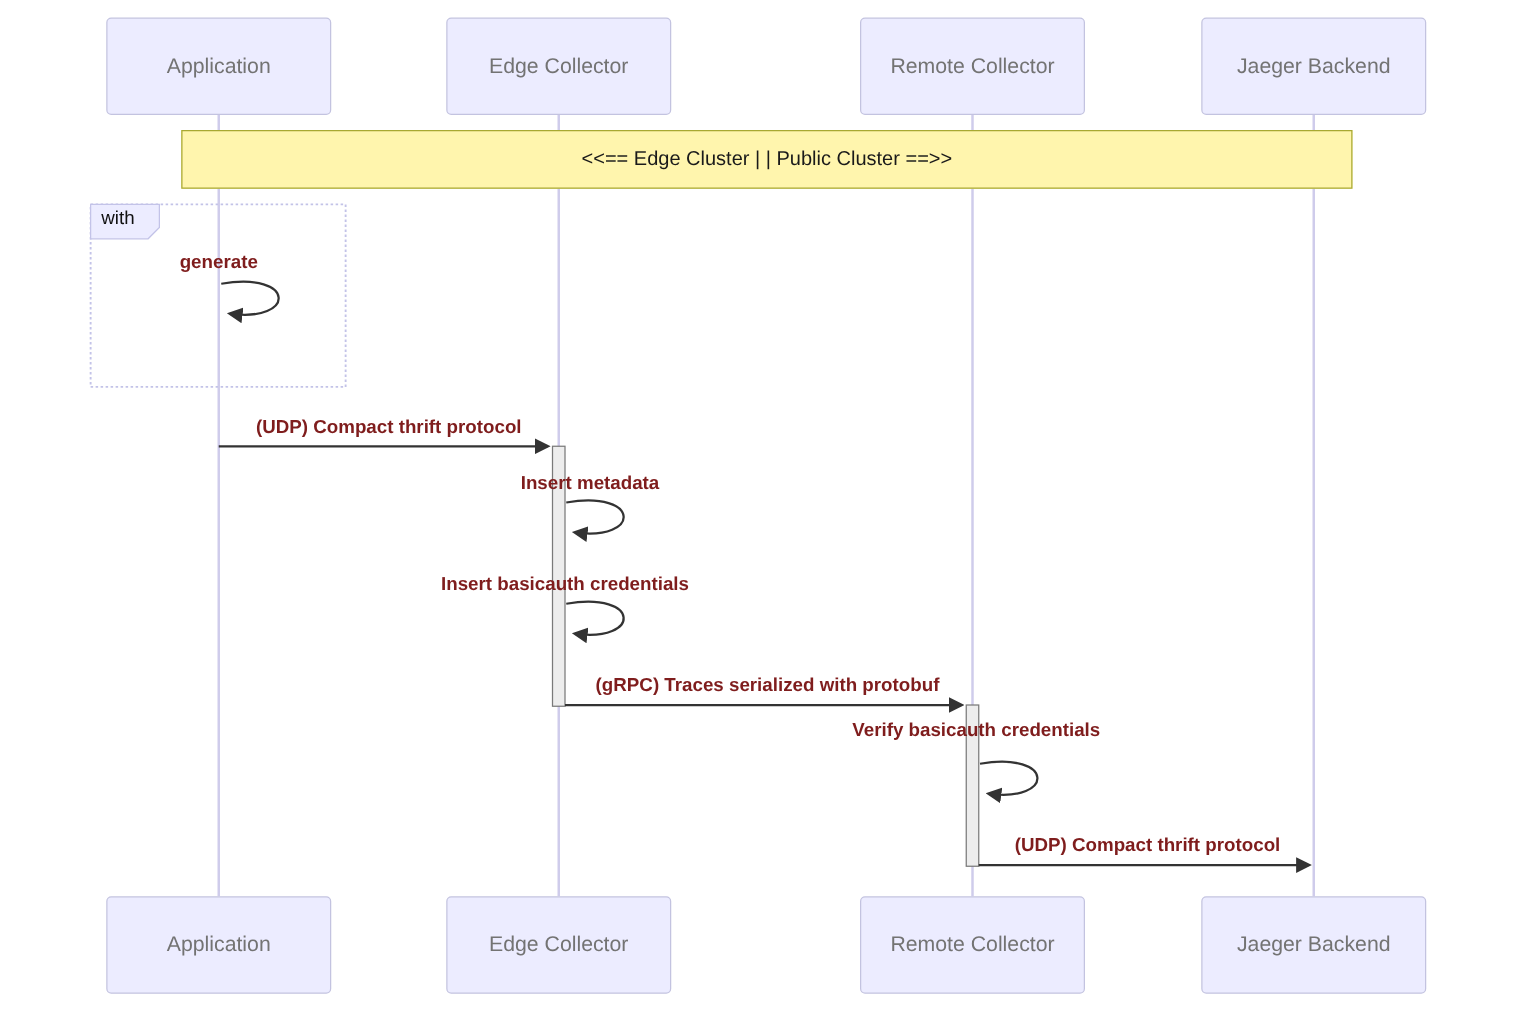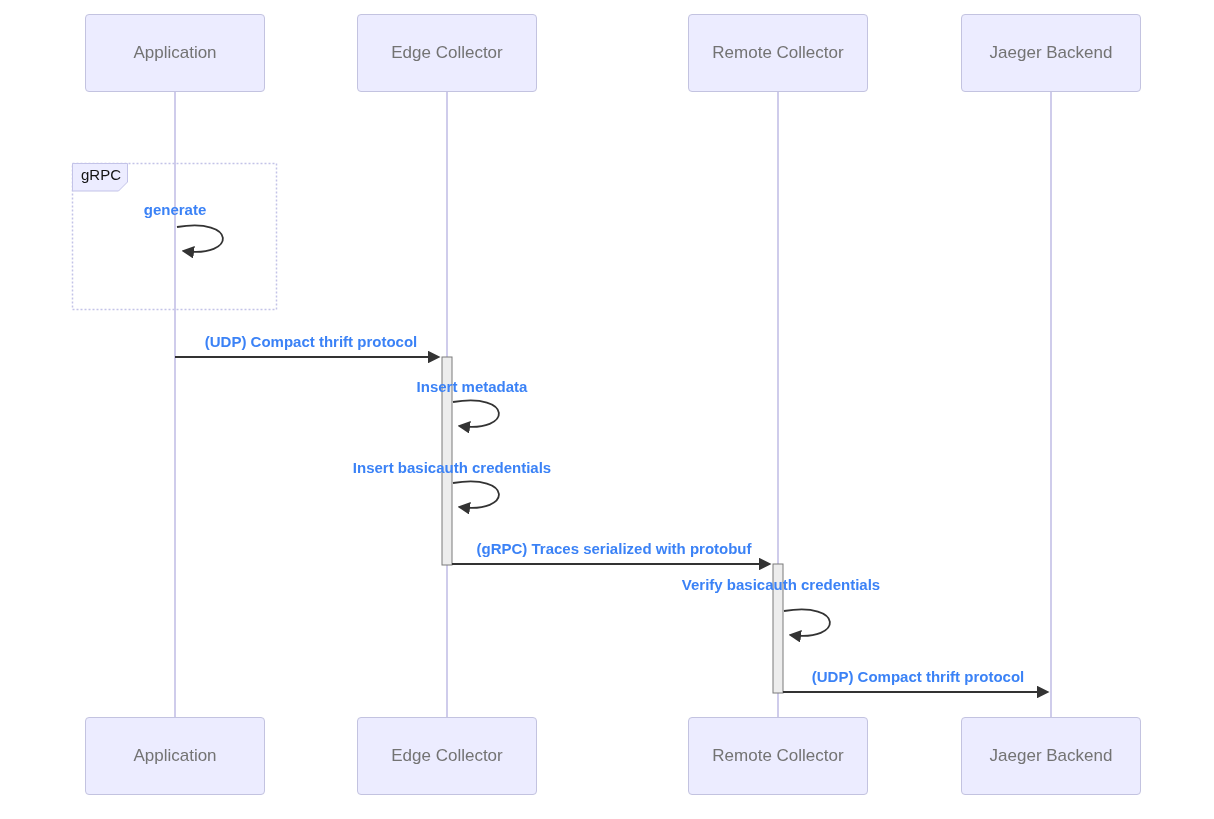--- a/index.html
+++ b/index.html
@@ -21,21 +21,21 @@
     font-size:17px; color:#737373; white-space:nowrap;
   }
   .note {
     position:absolute; left:145px; top:104px; width:937px; height:47px; box-sizing:border-box;
     background:#fff5ad; border:1px solid #a8a832;
     display:flex; align-items:center; justify-content:center;
     font-size:16px; color:#1a1a1a;
   }
   .msg {
     position:absolute; transform:translateX(-50%);
-    font-size:15px; font-weight:700; color:#3b82f6; white-space:nowrap;
+    font-size:15px; font-weight:700; color:#7f1d1d; white-space:nowrap;
   }
   .loop-label {
     position:absolute; left:81px; top:166px;
     font-size:15px; color:#111111;
   }
 </style>
 </head>
 <body>
 
 <div class="stage">
@@ -61,20 +61,23 @@
     <path class="msgline" d="M177,227 C237,217 237,258 184,251" marker-end="url(#ah)"></path>
     <path class="msgline" d="M453,402 C513,392 513,433 460,426" marker-end="url(#ah)"></path>
     <path class="msgline" d="M453,483 C513,473 513,514 460,507" marker-end="url(#ah)"></path>
     <path class="msgline" d="M784,611 C844,601 844,642 791,635" marker-end="url(#ah)"></path>
 
     <line class="msgline" x1="175" y1="357" x2="438" y2="357" marker-end="url(#ah)"></line>
     <line class="msgline" x1="452" y1="564" x2="769" y2="564" marker-end="url(#ah)"></line>
     <line class="msgline" x1="783" y1="692" x2="1047" y2="692" marker-end="url(#ah)"></line>
   </svg>
 
+  <div class="note">
+    <span>&lt;&lt;== Edge Cluster | | Public Cluster ==&gt;&gt;</span>
+  </div>
 
   <div class="pbox" style="left:85px;  top:14px;">
     <span>Application</span>
   </div>
   <div class="pbox" style="left:357px; top:14px;">
     <span>Edge Collector</span>
   </div>
   <div class="pbox" style="left:688px; top:14px;">
     <span>Remote Collector</span>
   </div>
@@ -88,21 +91,21 @@
   <div class="pbox" style="left:357px; top:717px;">
     <span>Edge Collector</span>
   </div>
   <div class="pbox" style="left:688px; top:717px;">
     <span>Remote Collector</span>
   </div>
   <div class="pbox" style="left:961px; top:717px;">
     <span>Jaeger Backend</span>
   </div>
 
-  <div class="loop-label">gRPC</div>
+  <div class="loop-label">with</div>
 
   <div class="msg" style="left:175px; top:201px;">generate</div>
   <div class="msg" style="left:311px; top:333px;">(UDP) Compact thrift protocol</div>
   <div class="msg" style="left:452px; top:378px;padding-left:40px;">Insert metadata</div>
   <div class="msg" style="left:452px; top:459px;">Insert basicauth credentials</div>
   <div class="msg" style="left:614px; top:540px;">(gRPC) Traces serialized with protobuf</div>
   <div class="msg" style="left:781px; top:576px;">Verify basicauth credentials</div>
   <div class="msg" style="left:918px; top:668px;">(UDP) Compact thrift protocol</div>
 
 </div>

